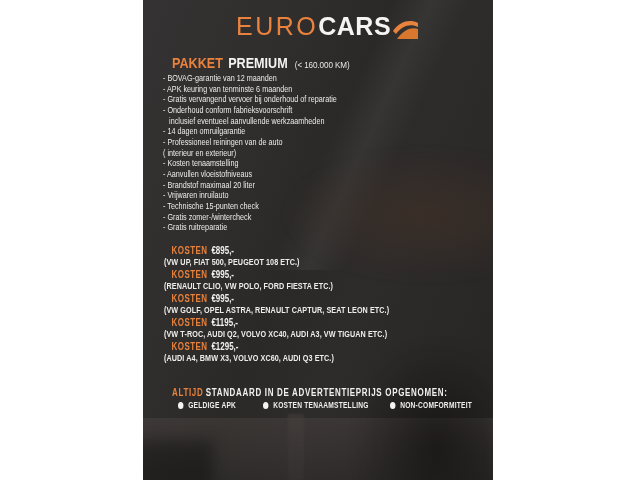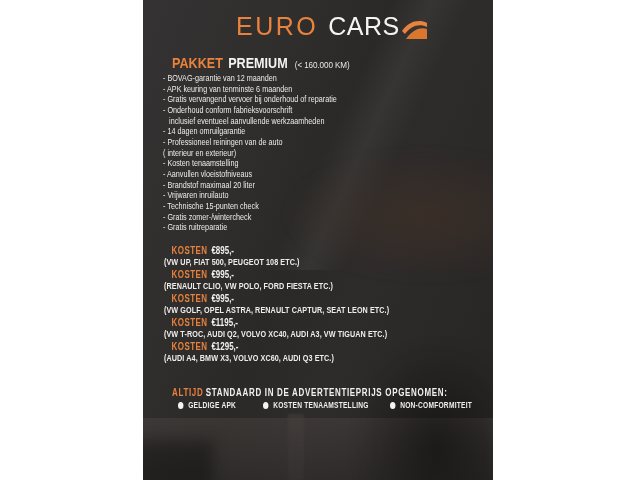--- a/index.html
+++ b/index.html
@@ -26,21 +26,21 @@
     background:linear-gradient(#4a4543,#3a3634); opacity:0.45; filter:blur(1px); }
   .bg-dark-right { position:absolute; right:0; bottom:-10px; width:140px; height:150px;
     background:radial-gradient(ellipse at 60% 70%, rgba(10,9,8,0.55), rgba(10,9,8,0) 72%);
     filter:blur(4px); }
   .bg-corner { position:absolute; left:-10px; bottom:-8px; width:80px; height:48px;
     background:rgba(0,0,0,0.3); filter:blur(7px); }
 
   
   .logo { position:absolute; top:10px; left:93px; display:flex; align-items:center;justify-content:flex-end; }
   .logo-euro { color:#e8823c; font-size:25px; font-weight:400; letter-spacing:2.5px; line-height:28px; }
-  .logo-cars { color:#f5f4f2; font-size:25px; font-weight:400; letter-spacing:0.5px; line-height:28px;margin-left:10px; }
+  .logo-cars { color:#f5f4f2; font-size:25px; font-weight:700; letter-spacing:0.5px; line-height:28px; }
   .logo-swoosh { margin-left:1px; margin-top:7px; }
 
   
   .heading { position:absolute; top:55px; left:29px; white-space:nowrap;
     font-size:14px; font-weight:700; transform:scaleX(0.9); transform-origin:left center; }
   .heading .accent { color:#e8823c; }
   .heading .rest { color:#f5f3f1; margin-left:2px; }
   .heading .km { color:#e8e5e2; font-size:9px; font-weight:400; margin-left:4px; letter-spacing:-0.1px; }
 
   

